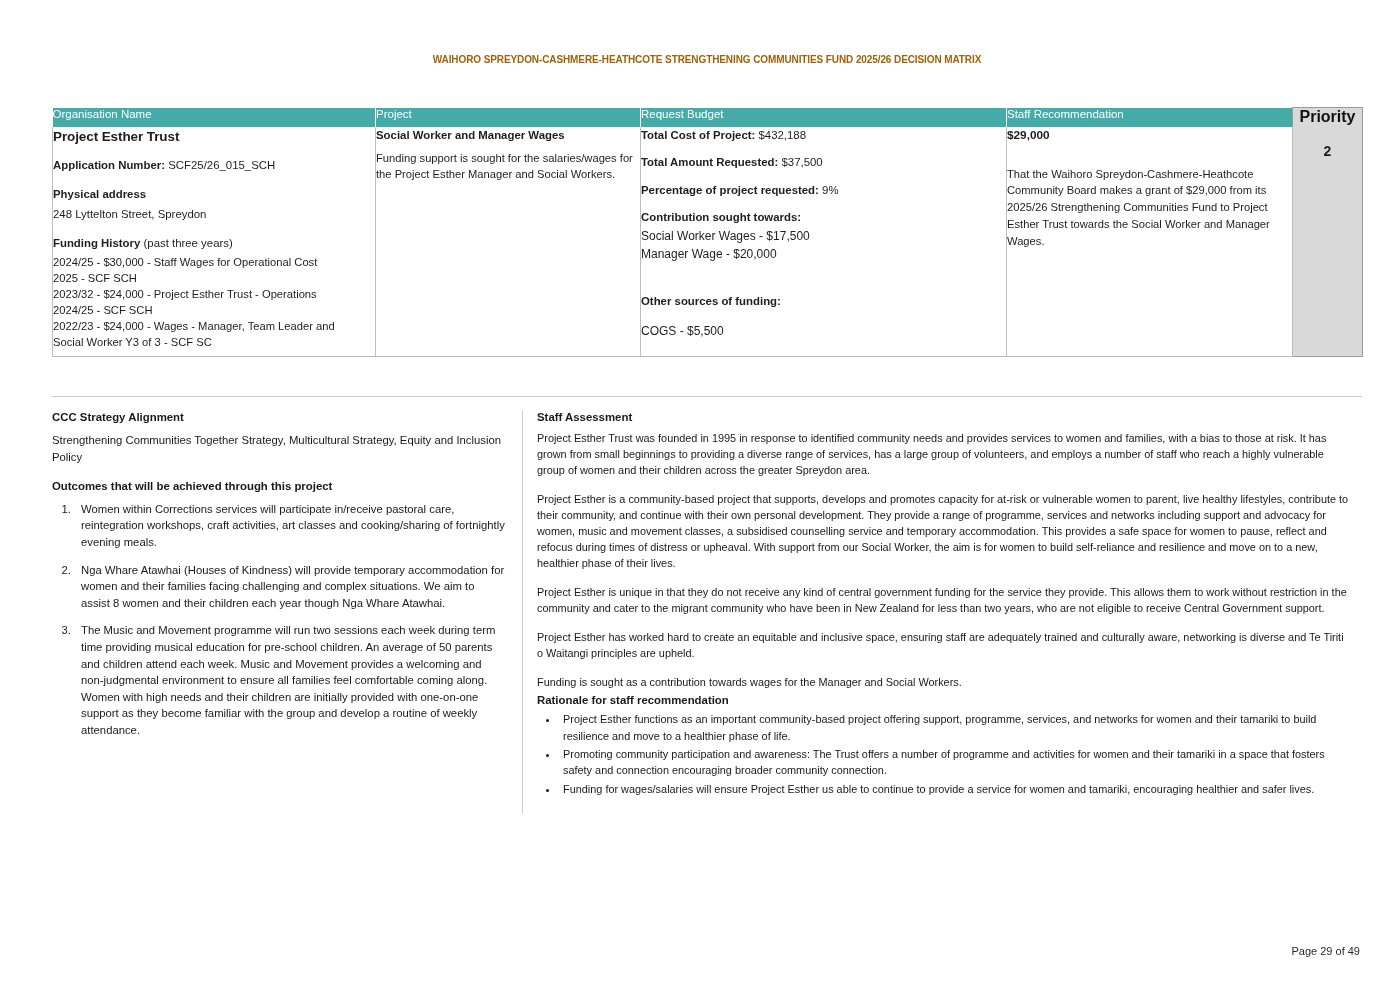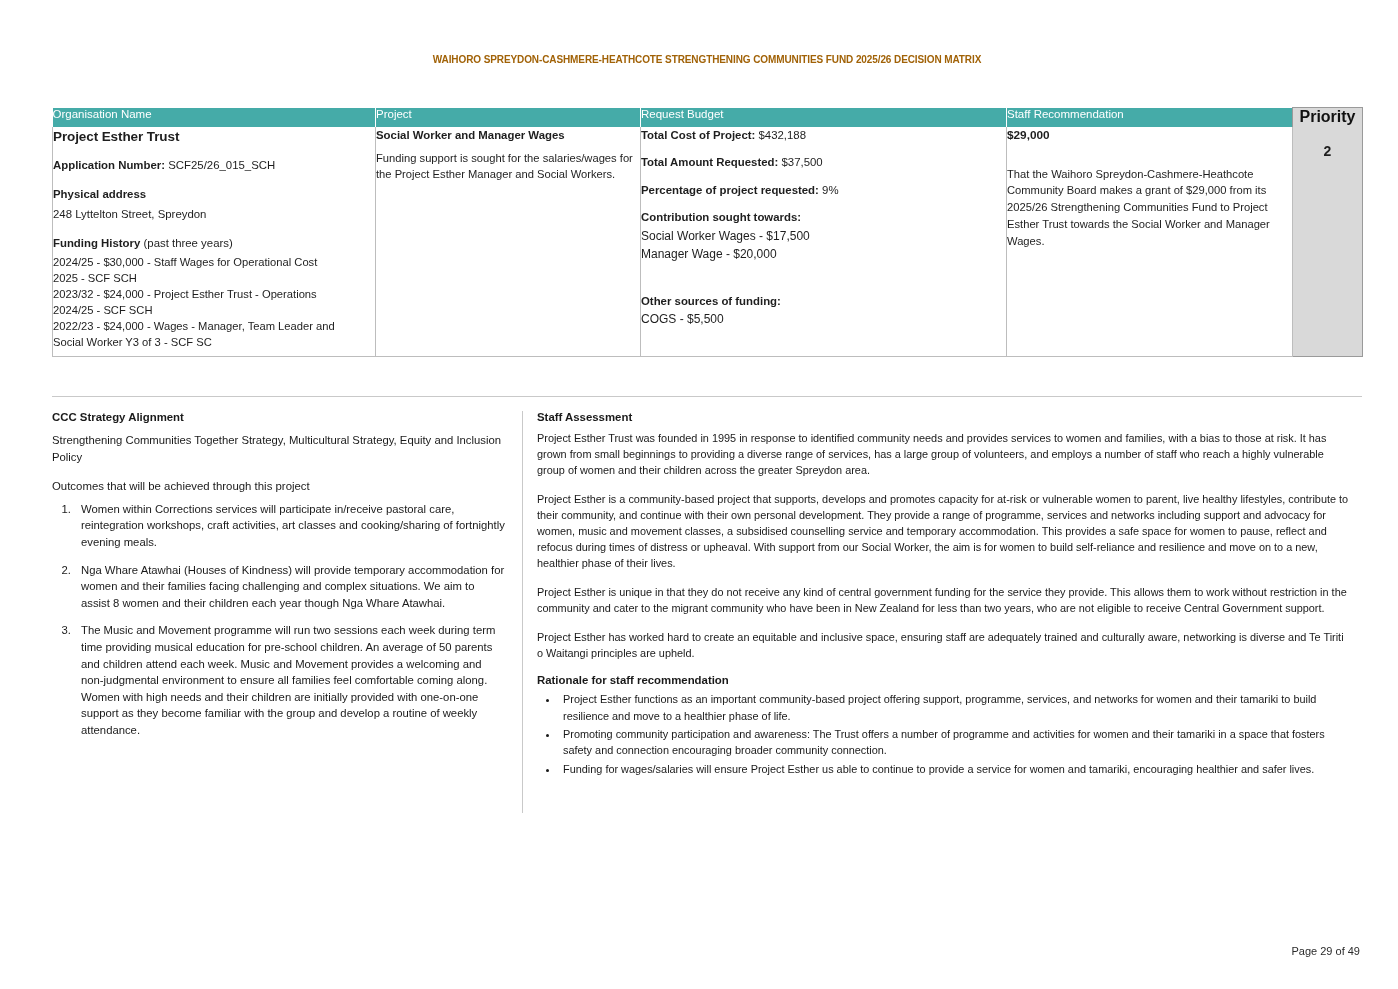--- a/index.html
+++ b/index.html
@@ -161,21 +161,21 @@
     font-weight: bold;
     font-size: 11.4px;
     margin: 0 0 9px 0;
   }
   .sec-p {
     font-size: 11.3px;
     line-height: 1.5;
     margin: 0 0 14px 0;
   }
   .sec-sub {
-    font-weight: normal;
+    font-weight: bold;
     font-size: 11.4px;
     margin: 0 0 9px 0;
   }
 
   ol.outcomes {
     margin: 0;
     padding: 0 0 0 22px;
     font-size: 11.3px;
     line-height: 1.47;
   }
@@ -277,21 +277,21 @@
           </div>
           <div class="bud-group">
             <div class="bud-line" style="margin-bottom:1px;">
               <b>Contribution sought towards:</b>
             </div>
             <div class="bud-sub hist">Social Worker Wages - $17,500
 Manager Wage - $20,000</div>
           </div>
           <div class="bud-gap"></div>
           <div class="bud-group">
-            <div class="bud-line" style="margin-bottom:1px;">
+            <div class="bud-line" style="margin-bottom:13px;">
               <b>Other sources of funding:</b>
             </div>
             <div class="bud-sub hist">COGS - $5,500</div>
           </div>
         </td>
 
         <td class="cell">
           <div class="rec-amount">$29,000</div>
           <div class="rec-text">That the Waihoro Spreydon-Cashmere-Heathcote Community Board makes a grant of $29,000 from its 2025/26 Strengthening Communities Fund to Project Esther Trust towards the Social Worker and Manager Wages.</div>
         </td>
@@ -319,20 +319,21 @@
       </div>
 
       <div class="lower-divider"></div>
 
       <div class="lower-right">
         <div class="sec-head" style="margin-bottom:7px;">Staff Assessment</div>
         <div class="assess-p">Project Esther Trust was founded in 1995 in response to identified community needs and provides services to women and families, with a bias to those at risk. It has grown from small beginnings to providing a diverse range of services, has a large group of volunteers, and employs a number of staff who reach a highly vulnerable group of women and their children across the greater Spreydon area.</div>
         <div class="assess-p">Project Esther is a community-based project that supports, develops and promotes capacity for at-risk or vulnerable women to parent, live healthy lifestyles, contribute to their community, and continue with their own personal development. They provide a range of programme, services and networks including support and advocacy for women, music and movement classes, a subsidised counselling service and temporary accommodation. This provides a safe space for women to pause, reflect and refocus during times of distress or upheaval. With support from our Social Worker, the aim is for women to build self-reliance and resilience and move on to a new, healthier phase of their lives.</div>
         <div class="assess-p">Project Esther is unique in that they do not receive any kind of central government funding for the service they provide. This allows them to work without restriction in the community and cater to the migrant community who have been in New Zealand for less than two years, who are not eligible to receive Central Government support.</div>
         <div class="assess-p">Project Esther has worked hard to create an equitable and inclusive space, ensuring staff are adequately trained and culturally aware, networking is diverse and Te Tiriti o Waitangi principles are upheld.</div>
+        <div class="assess-p tight">Funding is sought as a contribution towards wages for the Manager and Social Workers.</div>
         <div class="sec-head" style="margin-bottom:5px;">Rationale for staff recommendation</div>
         <ul class="rationale">
           <li>Project Esther functions as an important community-based project offering support, programme, services, and networks for women and their tamariki to build resilience and move to a healthier phase of life.</li>
           <li>Promoting community participation and awareness: The Trust offers a number of programme and activities for women and their tamariki in a space that fosters safety and connection encouraging broader community connection.</li>
           <li>Funding for wages/salaries will ensure Project Esther us able to continue to provide a service for women and tamariki, encouraging healthier and safer lives.</li>
         </ul>
       </div>
 
     </div>
   </div>

